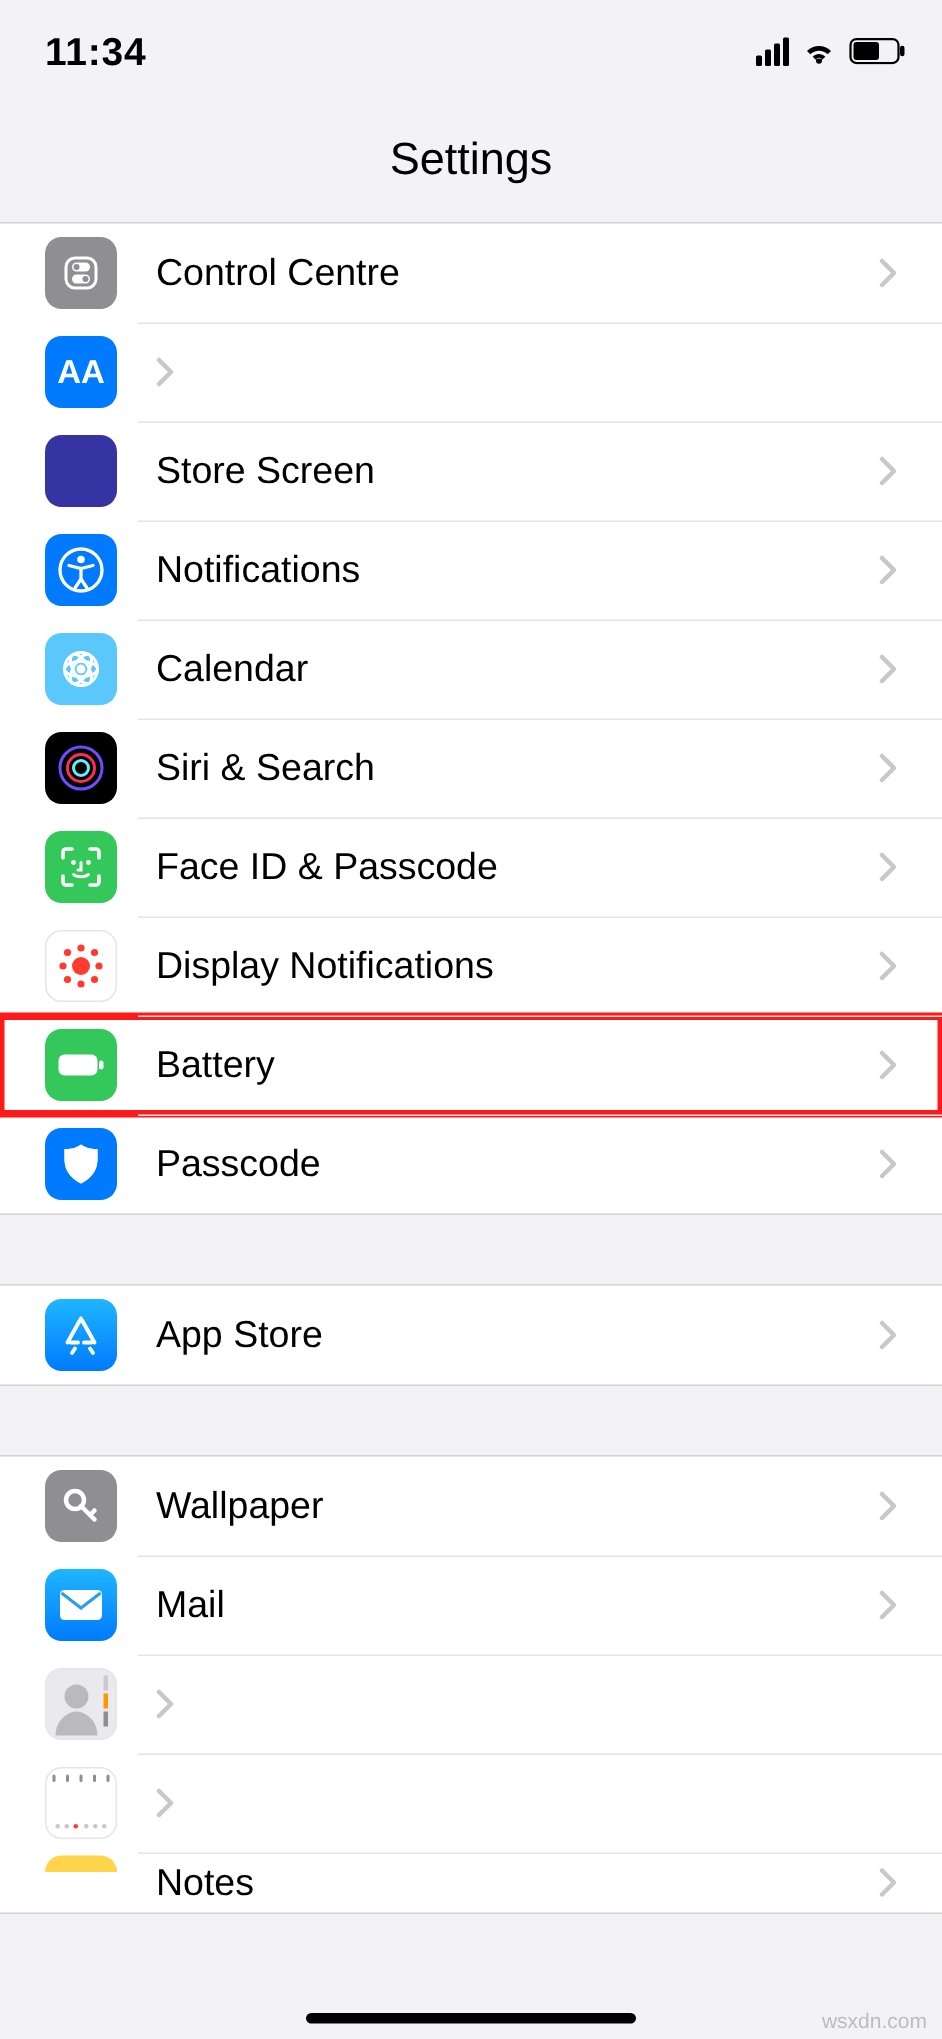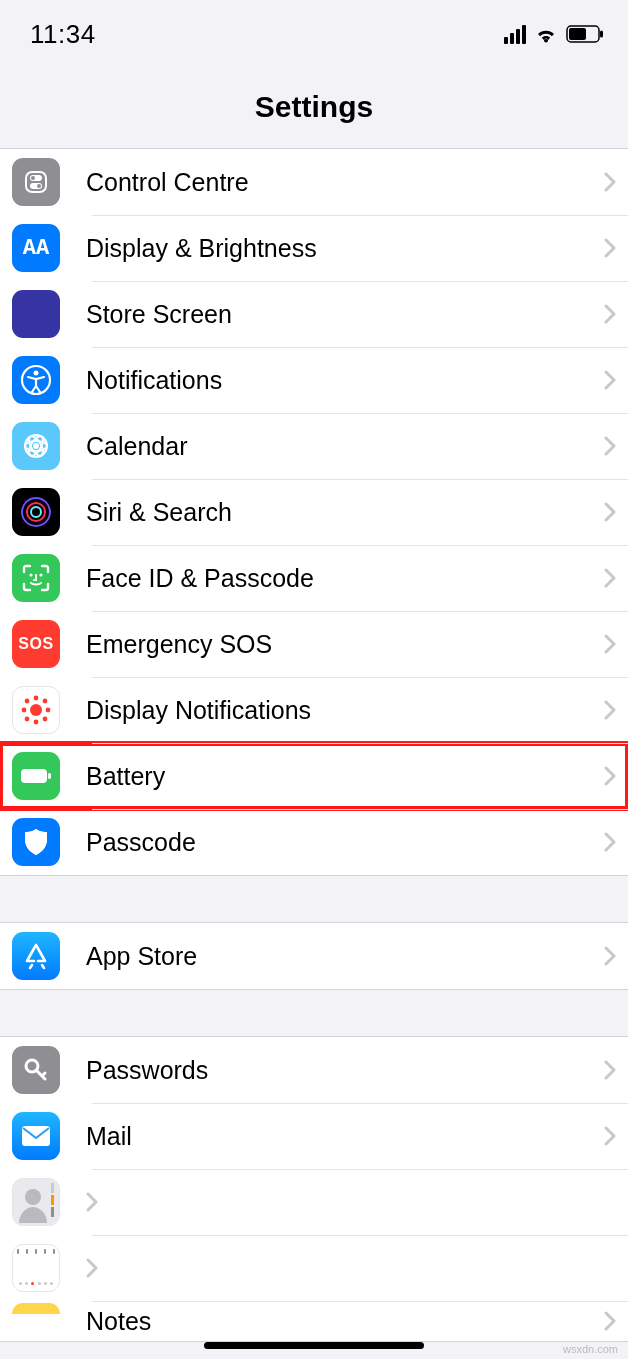--- a/index.html
+++ b/index.html
@@ -1,54 +1,54 @@
 <!DOCTYPE html>
 <html><head>
 <meta charset="utf-8">
 <style>
   * { box-sizing: border-box; margin: 0; padding: 0; }
   html, body { width: 628px; height: 1359px; font-family: -apple-system, "Helvetica Neue", Helvetica, Arial, sans-serif; background:#f2f2f7; overflow:hidden; }
   .screen { width:628px; height:1359px; background:#f2f2f7; position:relative; }
   
   .status-bar { display:flex; justify-content:space-between; align-items:center; padding:10px 24px 0 30px; height:58px; }
-  .status-time { font-size:26px; font-weight:400; letter-spacing:0.5px; color:#000; }
+  .status-time { font-size:26px; font-weight:700; letter-spacing:0.5px; color:#000; }
   .status-right { display:flex; align-items:center; gap:8px; }
   .cell-bars { display:flex; align-items:flex-end; gap:2px; }
   .cell-bars span { width:4px; background:#000; border-radius:1px; }
   .cell-bars span:nth-child(1){height:7px;}
   .cell-bars span:nth-child(2){height:11px;}
   .cell-bars span:nth-child(3){height:15px;}
   .cell-bars span:nth-child(4){height:19px;}
   .wifi-icon svg, .battery-icon svg { display:block; }
   
   .header { text-align:center; padding:32px 0 18px; }
-  .header-title { font-size:30px; font-weight:700; color:#000; }
+  .header-title { font-size:30px; font-weight:400; color:#000; }
   
   .section { background:#fff; border-top:1px solid #d1d1d6; border-bottom:1px solid #d1d1d6; }
   .section + .section { margin-top:46px; }
-  .row { display:flex; align-items:center; min-height:66px; padding:0 12px; position:relative; cursor:pointer; }
+  .row { display:flex; align-items:center; min-height:66px; padding:0 30px; position:relative; cursor:pointer; }
   .row + .row .row-sep,
   .row:not(:first-child)::before { content:""; position:absolute; left:92px; right:0; top:0; height:1px; background:#e3e3e8; }
   .row-icon { width:48px; height:48px; border-radius:11px; flex:0 0 48px; margin-right:26px; display:flex; align-items:center; justify-content:center; font-size:22px; color:#fff; }
   .row-label { flex:1; font-size:25px; color:#000; font-weight:400; }
   .chevron { color:#c7c7cc; }
   .chevron svg { display:block; }
   .highlighted { outline:5px solid #ff1a1a; outline-offset:-3px;justify-content:center; }
   
   .bg-gray   { background:#8e8e93; }
-  .bg-blue   { background:#007aff;font-family:Liberation Mono, monospace; }
+  .bg-blue   { background:#007aff; }
   .bg-cyan   { background:#5ac8fa; }
   .bg-white  { background:#fff; border:1px solid #e5e5ea; }
   .bg-green  { background:#34c759; }
   .bg-red    { background:#ff3b30; }
   .bg-black  { background:#000; }
   .bg-deepblue{ background:#0a84ff; }
   
   .home-indicator { position:absolute; bottom:10px; left:50%; transform:translateX(-50%); width:220px; height:7px; background:#000; border-radius:4px; }
-  .watermark { position:absolute; bottom:4px; right:10px; font-size:11px; color:#bcbcbc; }
+  .watermark { position:absolute; bottom:4px; right:10px; font-size:14px; color:#bcbcbc; }
 </style>
 </head>
 <body>
 <div class="screen">
 
 <div class="status-bar">
   <div class="status-time">11:34</div>
   <div class="status-right">
     <div class="cell-bars">
           <span></span>
@@ -92,21 +92,20 @@
           <svg width="12" height="20" viewBox="0 0 12 20">
             <path d="M2 2l8 8-8 8" stroke="#c7c7cc" stroke-width="3" fill="none" stroke-linecap="round" stroke-linejoin="round"></path>
           </svg>
         </div>
   </div>
 
   <div class="row">
     <div class="row-icon bg-blue">
       <span style="font-weight:700;font-size:22px;color:#fff;">AA</span>
     </div>
-    <div class="row-label">Display &amp; Brightness</div>
     <div class="chevron">
           <svg width="12" height="20" viewBox="0 0 12 20">
             <path d="M2 2l8 8-8 8" stroke="#c7c7cc" stroke-width="3" fill="none" stroke-linecap="round" stroke-linejoin="round"></path>
           </svg>
         </div>
   </div>
 
   <div class="row">
     <div class="row-icon" style="background:#3634a3;display:grid;grid-template-columns:repeat(3,1fr);grid-template-rows:repeat(3,1fr);gap:3px;padding:7px;">
       <span style="background:#ff9500;border-radius:2px;"></span>
@@ -189,31 +188,20 @@
           </svg>
     </div>
     <div class="row-label">Face ID &amp; Passcode</div>
     <div class="chevron">
           <svg width="12" height="20" viewBox="0 0 12 20">
             <path d="M2 2l8 8-8 8" stroke="#c7c7cc" stroke-width="3" fill="none" stroke-linecap="round" stroke-linejoin="round"></path>
           </svg>
         </div>
   </div>
 
-  <div class="row">
-    <div class="row-icon bg-red">
-      <span style="font-weight:800;font-size:16px;letter-spacing:0.5px;">SOS</span>
-    </div>
-    <div class="row-label">Emergency SOS</div>
-    <div class="chevron">
-          <svg width="12" height="20" viewBox="0 0 12 20">
-            <path d="M2 2l8 8-8 8" stroke="#c7c7cc" stroke-width="3" fill="none" stroke-linecap="round" stroke-linejoin="round"></path>
-          </svg>
-        </div>
-  </div>
 
   <div class="row">
     <div class="row-icon bg-white">
       <svg width="36" height="36" viewBox="0 0 36 36">
             <circle cx="18" cy="18" r="6" fill="#ff3b30"></circle>
             <g fill="#ff3b30">
               <circle cx="18" cy="6" r="2.4"></circle>
               <circle cx="18" cy="30" r="2.4"></circle>
               <circle cx="6" cy="18" r="2.4"></circle>
               <circle cx="30" cy="18" r="2.4"></circle>
@@ -293,21 +281,21 @@
 </div>
 
 <div class="section">
   <div class="row">
     <div class="row-icon bg-gray">
       <svg width="30" height="30" viewBox="0 0 30 30">
             <circle cx="11" cy="11" r="6" fill="none" stroke="#fff" stroke-width="3"></circle>
             <path d="M15 15l9 9m-3-3l3-3" stroke="#fff" stroke-width="3" stroke-linecap="round"></path>
           </svg>
     </div>
-    <div class="row-label">Passwords</div>
+    <div class="row-label">Wallpaper</div>
     <div class="chevron">
           <svg width="12" height="20" viewBox="0 0 12 20">
             <path d="M2 2l8 8-8 8" stroke="#c7c7cc" stroke-width="3" fill="none" stroke-linecap="round" stroke-linejoin="round"></path>
           </svg>
         </div>
   </div>
 
   <div class="row">
     <div class="row-icon bg-deepblue" style="background:linear-gradient(180deg,#1fb6ff,#007aff);">
       <svg width="32" height="24" viewBox="0 0 32 24">

